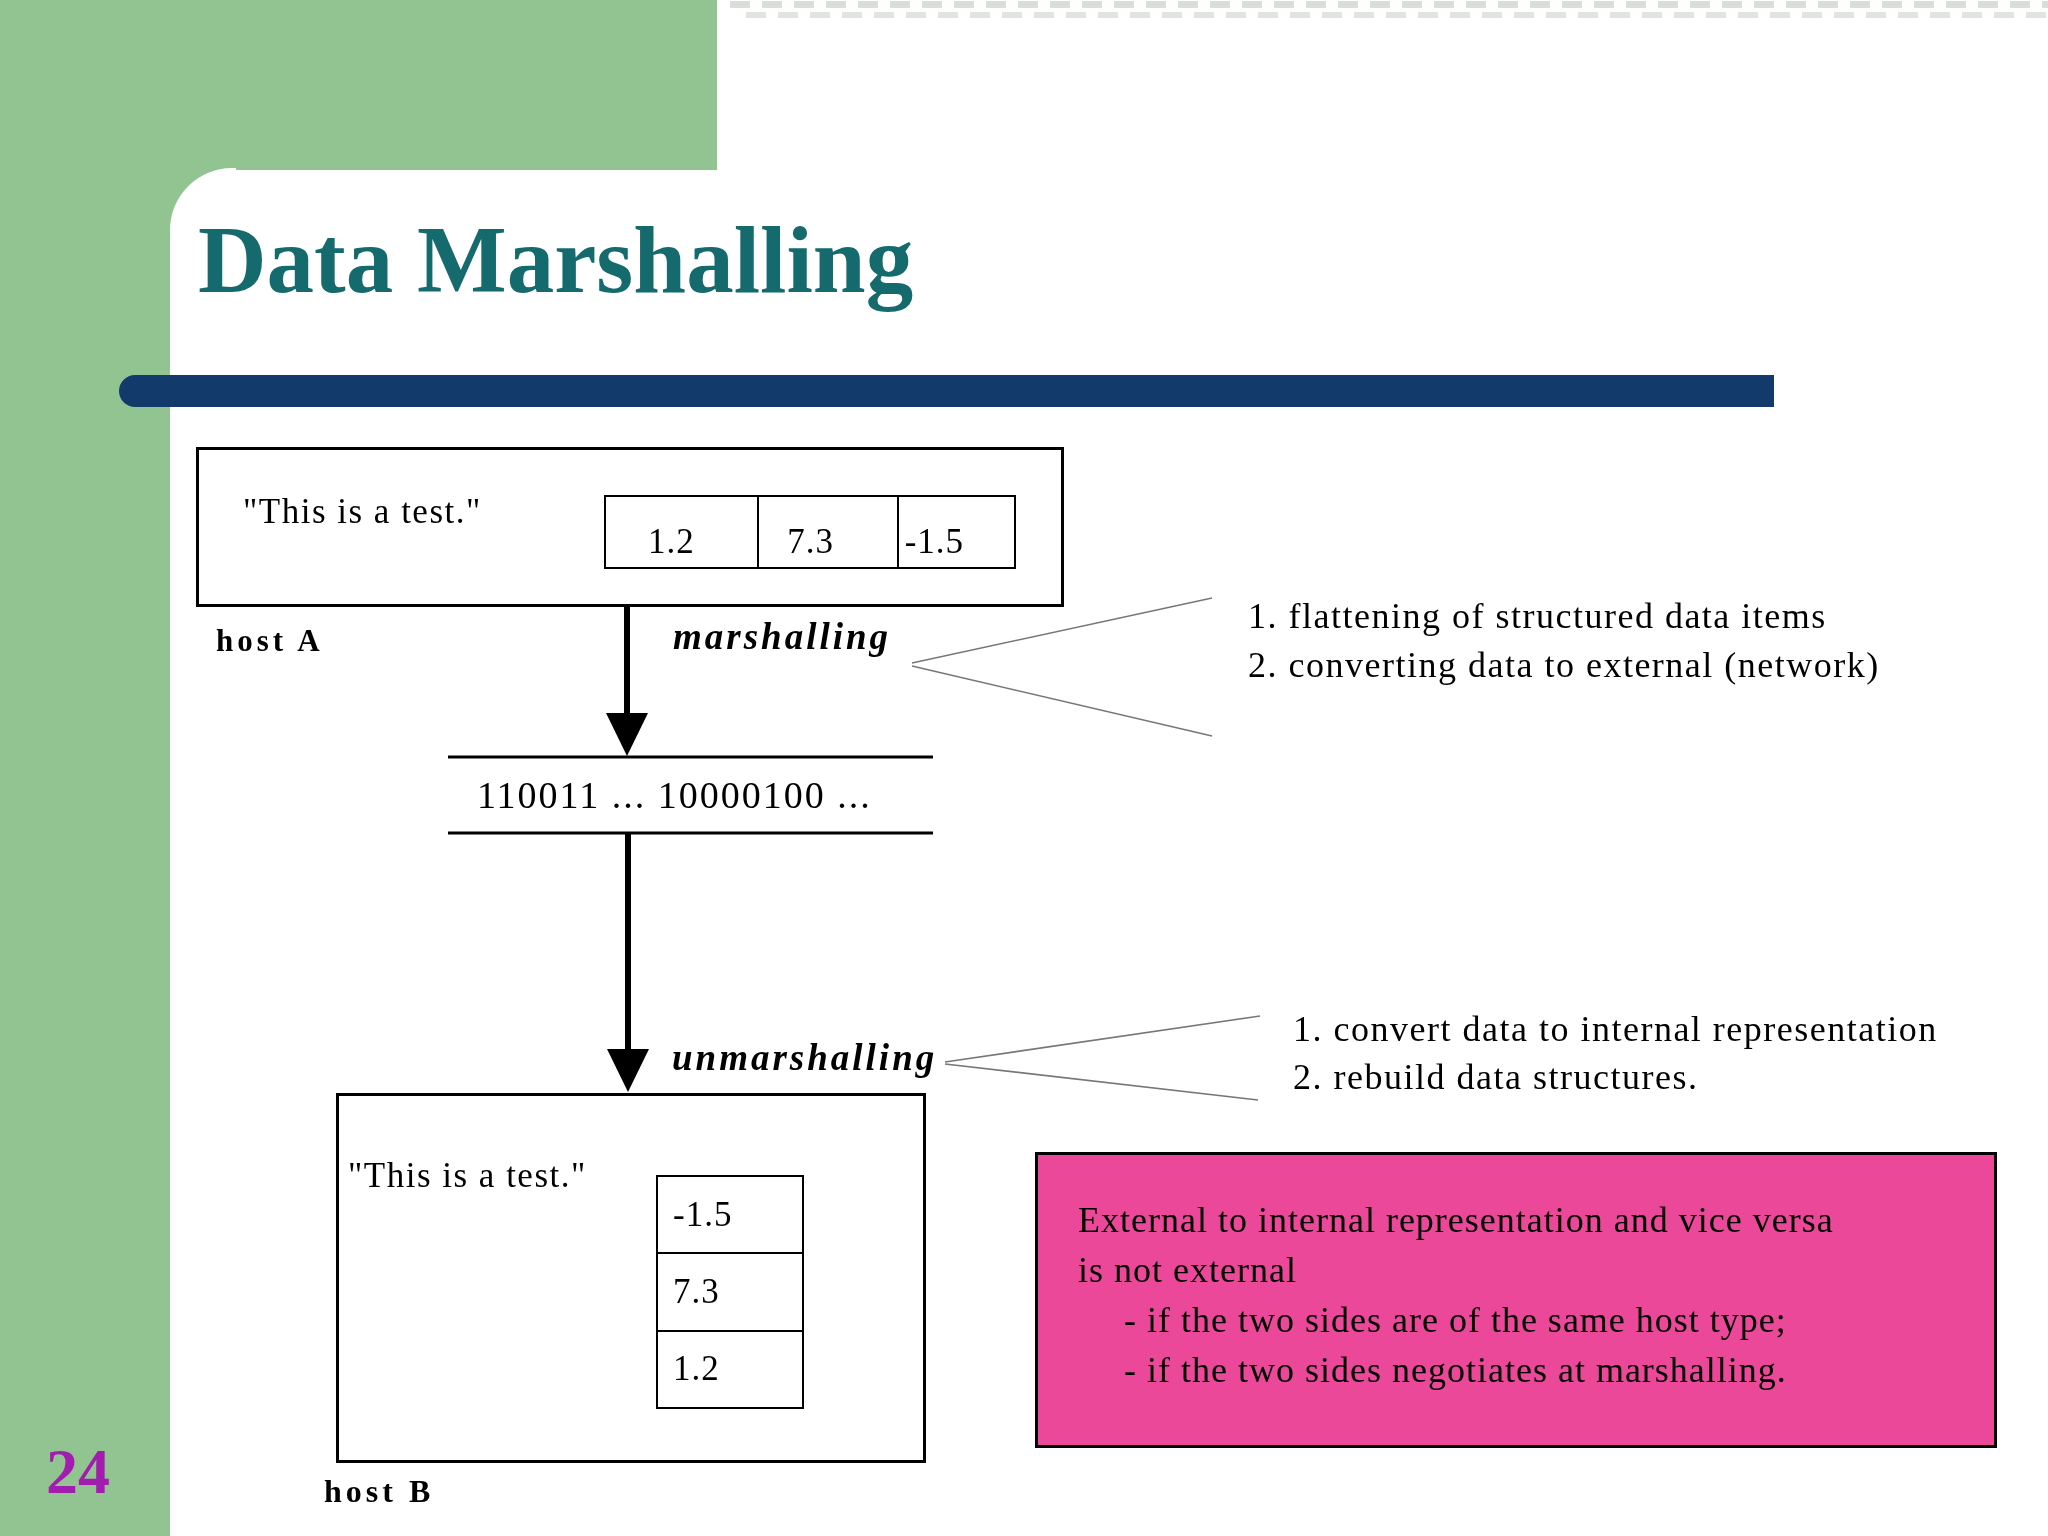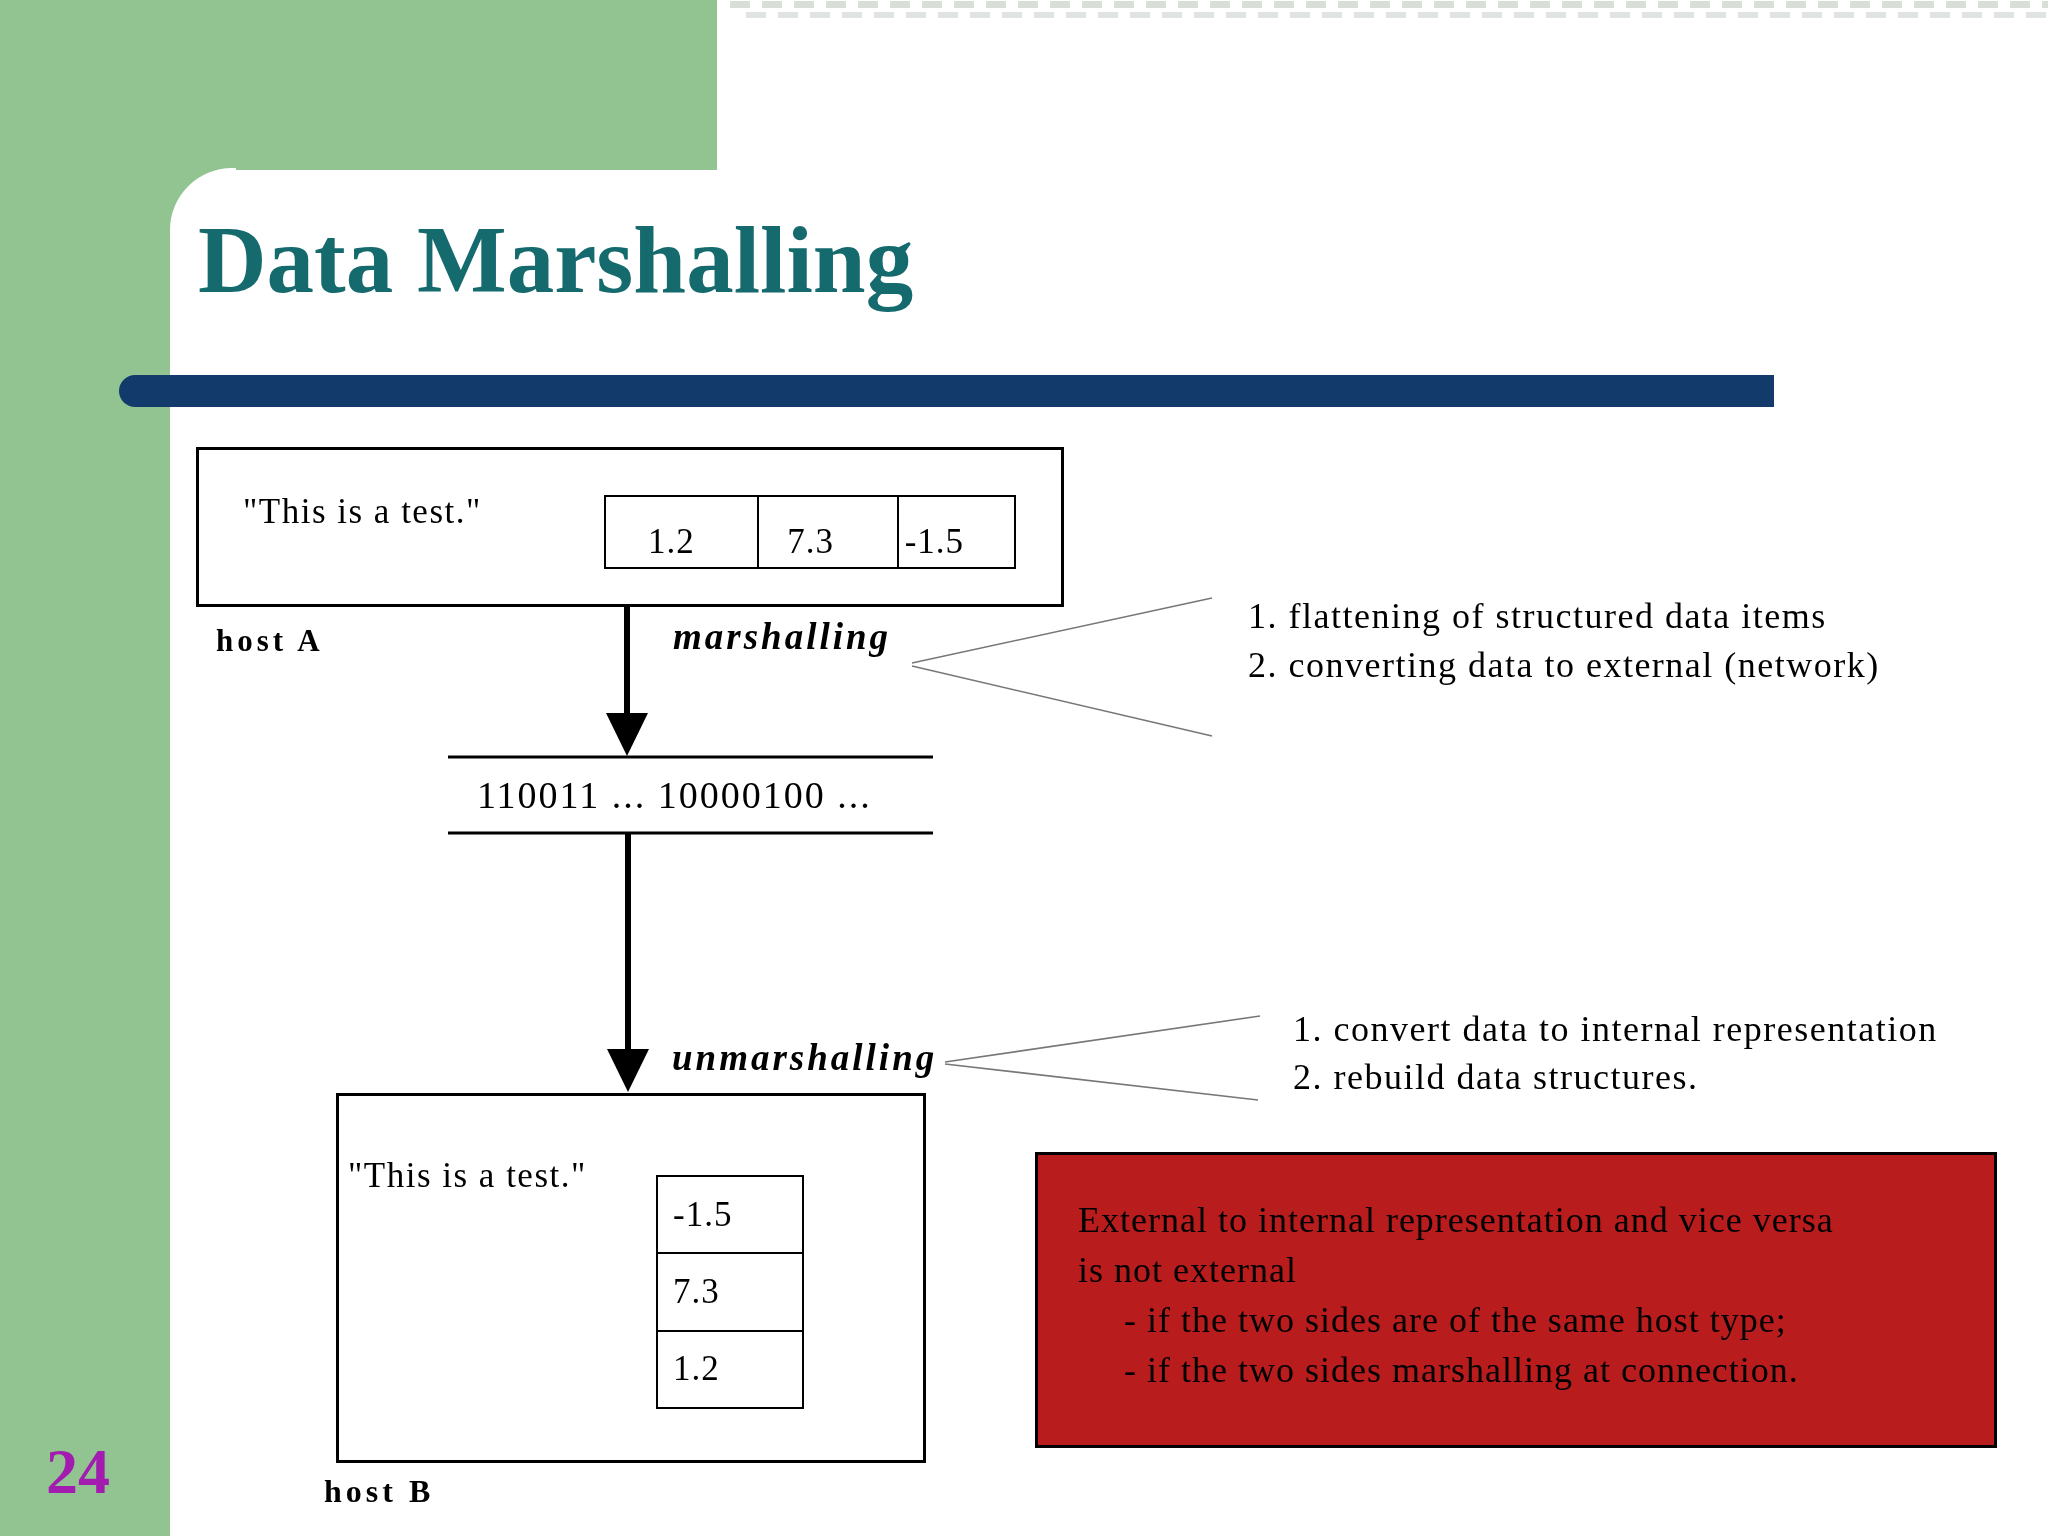--- a/index.html
+++ b/index.html
@@ -45,21 +45,21 @@
   .marshalling-label{left:673px;top:618px;}
   .unmarshalling-label{left:672px;top:1039px;}
   
   .bits{left:477px;top:776px;font-size:38px;letter-spacing:2px;line-height:1;white-space:nowrap;}
   
   .annot{font-size:36px;letter-spacing:1.5px;line-height:49px;white-space:nowrap;}
   .annot-1{left:1248px;top:592px;}
   .annot-2{left:1268px;top:1005px;line-height:48px;margin-left:25px;}
   .annot .indent{padding-left:37px;}
   
-  .note-box{left:1035px;top:1152px;width:962px;height:296px;border:3px solid #000;background:#b91c1c;box-sizing:border-box;padding:40px 0 0 40px;}
+  .note-box{left:1035px;top:1152px;width:962px;height:296px;border:3px solid #000;background:#ec4899;box-sizing:border-box;padding:40px 0 0 40px;}
   .note-box .line{font-size:36px;letter-spacing:1px;line-height:50px;white-space:nowrap;}
   .note-box .indent{padding-left:46px;}
   
   .page-number{left:46px;top:1440px;font-size:64px;font-weight:bold;color:#a21caf;line-height:1;}
   svg.overlay{position:absolute;left:0;top:0;pointer-events:none;}
 </style>
 </head>
 <body>
 
 <div class="slide">
@@ -129,18 +129,18 @@
     <div class="cell">-1.5</div>
     <div class="cell">7.3</div>
     <div class="cell">1.2</div>
   </div>
   <div class="abs host-label hostb-label">host B</div>
 
   <div class="abs note-box">
     <div class="line">External to internal representation and vice versa</div>
     <div class="line">is not external</div>
     <div class="line indent">- if the two sides are of the same host type;</div>
-    <div class="line indent">- if the two sides marshalling at connection.</div>
+    <div class="line indent">- if the two sides negotiates at marshalling.</div>
   </div>
 
   <div class="abs page-number">24</div>
 
 </div>
 
 </body></html>

